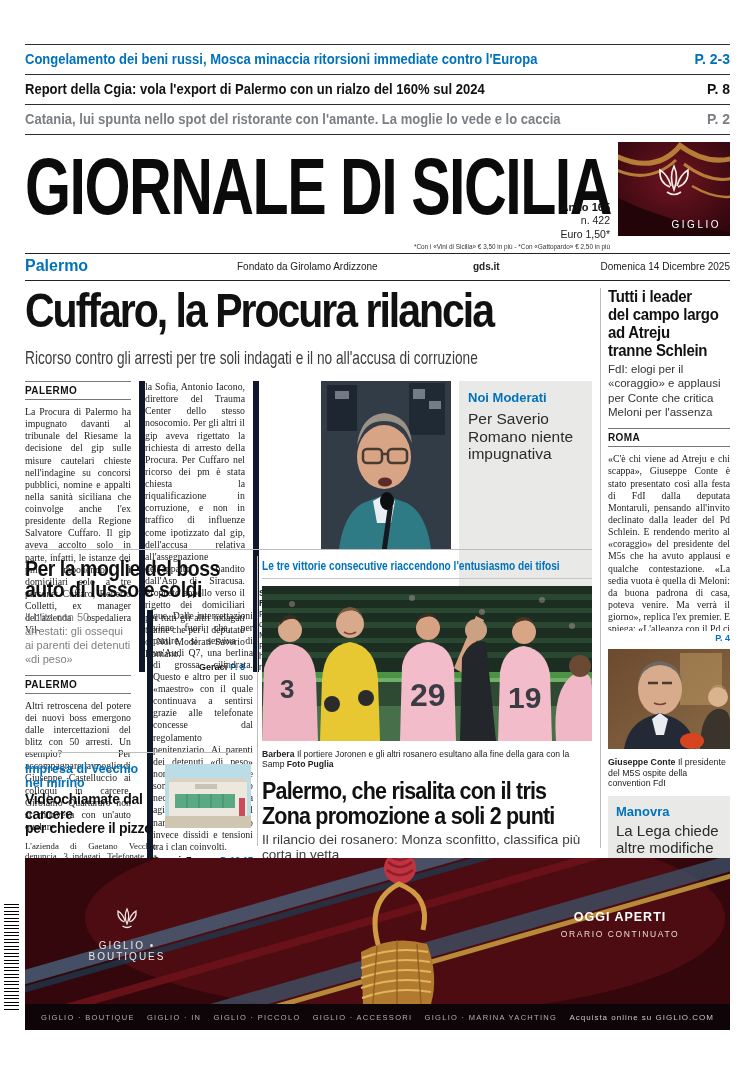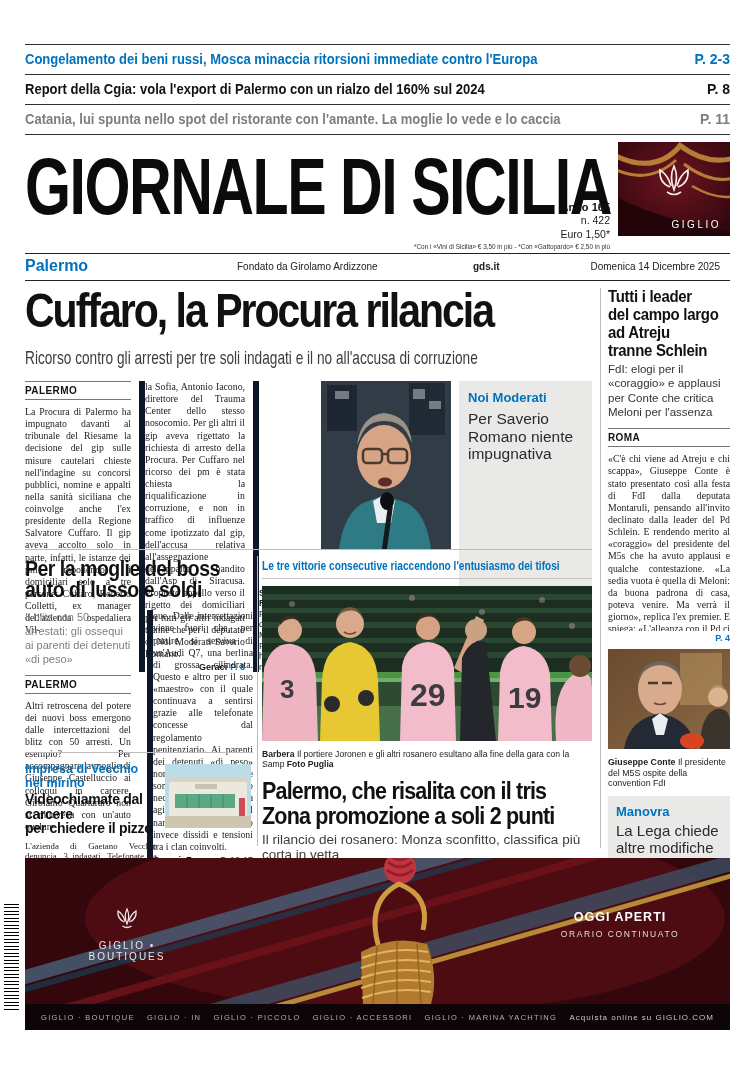--- a/index.html
+++ b/index.html
@@ -29,21 +29,21 @@
   .mast-ad{position:absolute;right:0;top:6px;width:112px;height:94px;overflow:hidden;}
   .mast-ad-brand{position:absolute;right:9px;bottom:6px;color:#fff;font-size:10px;
                  letter-spacing:2.5px;font-weight:400;}
 
   
   .dateline{left:25px;top:253px;width:705px;height:26px;
             border-top:1px solid #222;border-bottom:1px solid #222;}
   .d-ed{position:absolute;left:0;top:3px;font-size:16px;font-weight:800;color:#0072bc;}
   .d-founder{position:absolute;left:212px;top:7px;font-size:10px;color:#222;}
   .d-site{position:absolute;left:448px;top:7px;font-size:10px;font-weight:700;color:#222;}
-  .d-date{position:absolute;right:10px;top:7px;font-size:10px;color:#222;}
+  .d-date{position:absolute;right:0;top:7px;font-size:10px;color:#222;}
   .kicker{font-size:10px;font-weight:800;letter-spacing:.4px;color:#111;
           border-top:1px solid #777;border-bottom:1px solid #777;
           padding:3px 0;margin-bottom:6px;}
   .body-txt{font-family:"Liberation Serif",serif;font-size:9.8px;line-height:1.24;
             text-align:justify;color:#1c1c1c;overflow:hidden;}
   .byline{text-align:right;font-size:9px;font-weight:800;color:#111;margin-top:2px;}
   .pg{color:#0072bc;font-weight:700;margin-left:3px;}
   .rule{background:#bdbdbd;}
   .graybox{background:#e9e9e7;}
   .bk{color:#0072bc;font-size:13px;font-weight:800;}
@@ -136,21 +136,21 @@
     <div class="teaser t1">
       <span class="t-text">Congelamento dei beni russi, Mosca minaccia ritorsioni immediate contro l'Europa</span>
       <span class="t-page">P. 2-3</span>
     </div>
     <div class="teaser t2">
       <span class="t-text">Report della Cgia: vola l'export di Palermo con un rialzo del 160% sul 2024</span>
       <span class="t-page">P. 8</span>
     </div>
     <div class="teaser t3">
       <span class="t-text">Catania, lui spunta nello spot del ristorante con l'amante. La moglie lo vede e lo caccia</span>
-      <span class="t-page">P. 11</span>
+      <span class="t-page">P. 2</span>
     </div>
   </header>
 
   <section class="abs masthead">
     <svg class="mast-svg" width="588" height="90" viewBox="0 0 588 90">
       <text x="0" y="76" textLength="586" lengthAdjust="spacingAndGlyphs" style="font-family:'Liberation Sans',sans-serif;font-weight:900;font-size:80px;letter-spacing:-2px;fill:#0b0b0b;">GIORNALE DI SICILIA</text>
     </svg>
     <div class="mast-meta">
       <span class="m-anno">Anno 165</span>
       <span class="m-num">n. 422</span>

